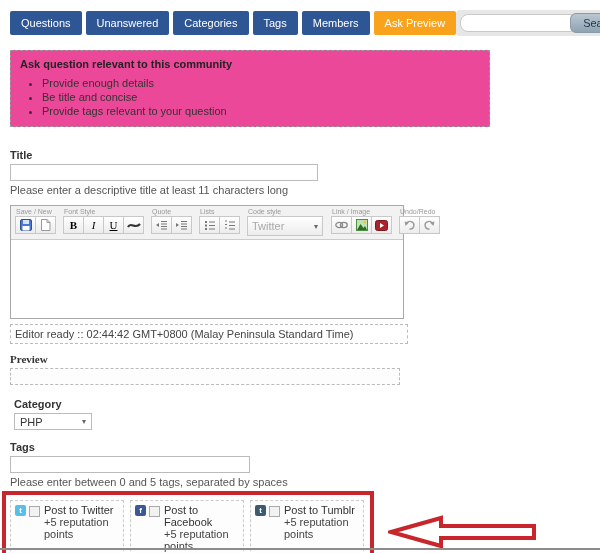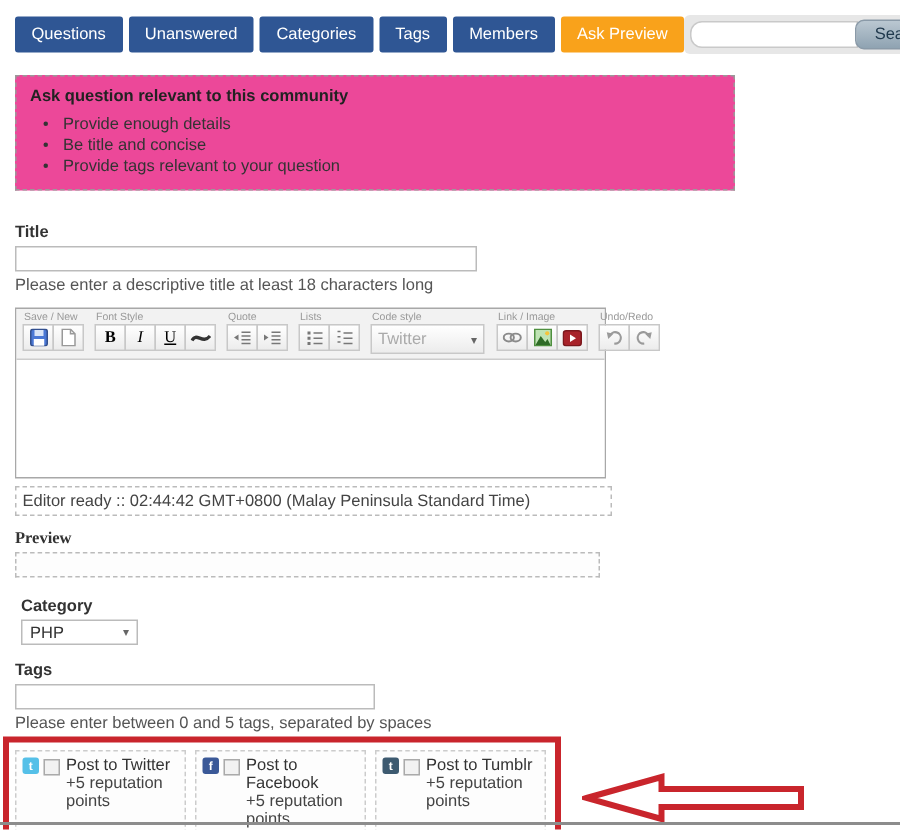--- a/index.html
+++ b/index.html
@@ -98,21 +98,21 @@
     <ul>
       <li>Provide enough details</li>
       <li>Be title and concise</li>
       <li>Provide tags relevant to your question</li>
     </ul>
   </div>
 
   <div class="title-section">
     <label class="flabel">Title</label>
     <input class="title-input" value="" style="">
-    <div class="hint">Please enter a descriptive title at least 18 characters long</div>
+    <div class="hint">Please enter a descriptive title at least 11 characters long</div>
   </div>
 
   <div class="editor">
     <div class="toolbar">
 
       <div class="tgroup">
         <div class="glabel">Save / New</div>
         <div class="tbtns">
           <button class="tbtn">
             <svg width="12" height="12" viewBox="0 0 12 12">

